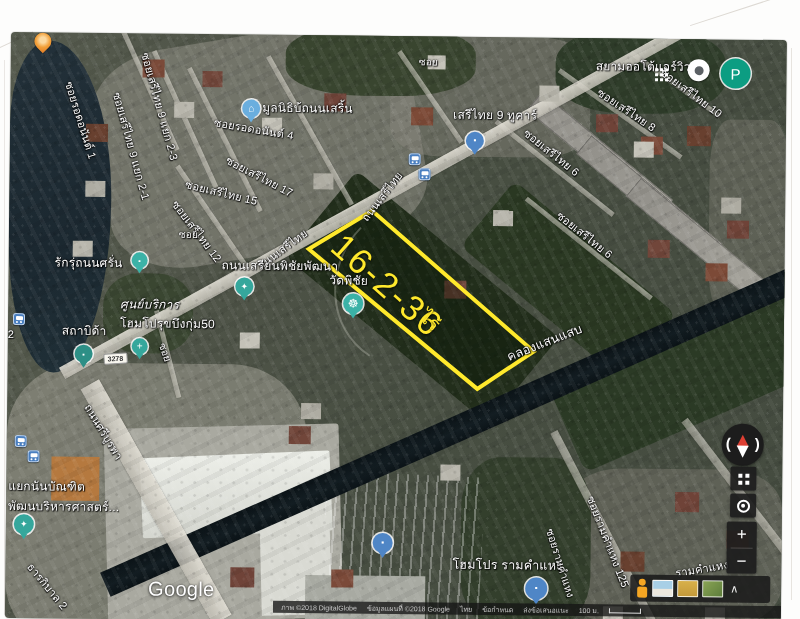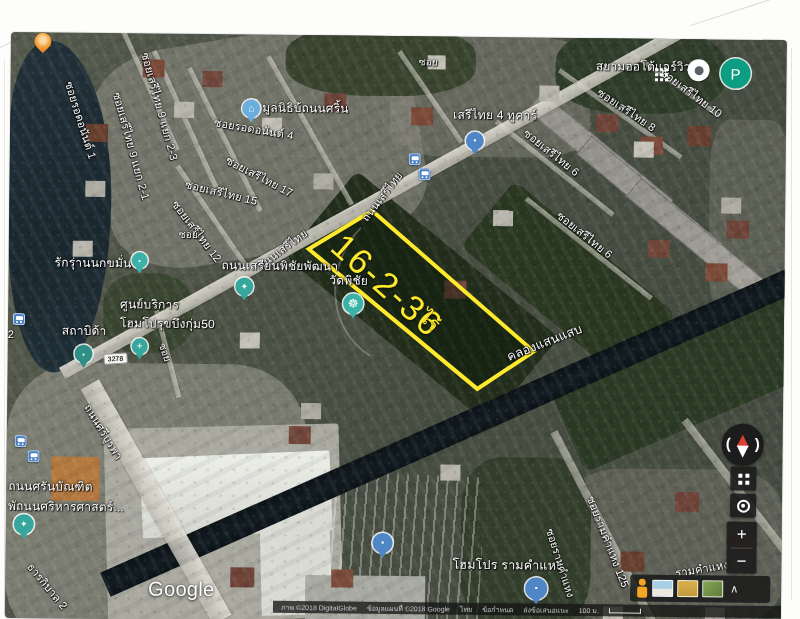--- a/index.html
+++ b/index.html
@@ -166,46 +166,46 @@
       <polygon points="363,175 526,314 470,352 300,214" fill="rgba(8,20,6,0.38)" stroke="#ffe92c" stroke-width="4" stroke-linejoin="miter"></polygon>
       <path d="M352,192 C316,230 318,292 362,320" fill="none" stroke="rgba(230,230,220,0.28)" stroke-width="2"></path>
     </svg>
     <div class="plotnum">16-2-36</div>
     <div class="plotunit">ไร่</div>
 
     <div id="labels-layer">
         <span class="mlabel" style="left: 58px; top: 43px; font-size: 11px; transform: rotate(72deg);">ซอยรอดอนันต์ 1</span>
         <span class="mlabel" style="left: 134px; top: 13px; font-size: 11px; transform: rotate(74deg);">ซอยเสรีไทย 9 แยก 2-3</span>
         <span class="mlabel" style="left: 106px; top: 53px; font-size: 11px; transform: rotate(74deg);">ซอยเสรีไทย 9 แยก 2-1</span>
-        <span class="mlabel" style="left: 252px; top: 67px; font-size: 12px;">มูลนิธิบ้ถนนศริ้น</span>
+        <span class="mlabel" style="left: 252px; top: 67px; font-size: 12px;">มูลนิธิบ้ถนนเสริ้น</span>
         <span class="mlabel" style="left: 204px; top: 82px; font-size: 11px; transform: rotate(9deg);">ซอยรอดอนันต์ 4</span>
         <span class="mlabel" style="left: 217px; top: 119px; font-size: 11px; transform: rotate(27deg);">ซอยเสรีไทย 17</span>
         <span class="mlabel" style="left: 176px; top: 144px; font-size: 11px; transform: rotate(13deg);">ซอยเสรีไทย 15</span>
         <span class="mlabel" style="left: 408px; top: 20px; font-size: 10px;">ซอย</span>
-        <span class="mlabel" style="left: 443px; top: 72px; font-size: 12px;">เสรีไทย 4 ทูคาร์</span>
+        <span class="mlabel" style="left: 443px; top: 72px; font-size: 12px;">เสรีไทย 9 ทูคาร์</span>
         <span class="mlabel" style="left: 585px; top: 22px; font-size: 12px;">สยามออโต้แอร์วิว</span>
         <span class="mlabel" style="left: 651px; top: 26px; font-size: 11px; transform: rotate(36deg);">ซอยเสรีไทย 10</span>
         <span class="mlabel" style="left: 588px; top: 47px; font-size: 11px; transform: rotate(33deg);">ซอยเสรีไทย 8</span>
         <span class="mlabel" style="left: 515px; top: 88px; font-size: 11px; transform: rotate(38deg);">ซอยเสรีไทย 6</span>
         <span class="mlabel" style="left: 549px; top: 170px; font-size: 11px; transform: rotate(38deg);">ซอยเสรีไทย 6</span>
         <span class="mlabel" style="left: 165px; top: 162px; font-size: 11px; transform: rotate(52deg);">ซอยเสรีไทย 12</span>
         <span class="mlabel" style="left: 170px; top: 195px; font-size: 10px;">ซอย</span>
         <span class="mlabel" style="left: 250px; top: 226px; font-size: 11px; transform: rotate(-37deg);">ถนนเสรีไทย</span>
         <span class="mlabel" style="left: 355px; top: 178px; font-size: 11px; transform: rotate(-53deg);">ถนนเสรีไทย</span>
-        <span class="mlabel" style="left: 46px; top: 224px; font-size: 12px;">รักรุ่านนกขมั่น</span>
+        <span class="mlabel" style="left: 46px; top: 224px; font-size: 12px;">รักรุ่ถนนศรั่น</span>
         <span class="mlabel" style="left: 213px; top: 225px; font-size: 12px;">ถนนเสรียนพิชัยพัฒนา</span>
         <span class="mlabel" style="left: 321px; top: 239px; font-size: 12px;">วัดพิชัย</span>
-        <span class="mlabel" style="left: 112px; top: 265px; font-size: 12px;">ศูนย์บริการ</span>
+        <span class="mlabel" style="left: 112px; top: 265px; font-size: 12px; font-style: italic;">ศูนย์บริการ</span>
         <span class="mlabel" style="left: 112px; top: 284px; font-size: 12px;">โฮมโปรุขบึงกุ่ม50</span>
         <span class="mlabel" style="left: 54px; top: 292px; font-size: 12px;">สถาบิด้า</span>
         <span class="mlabel" style="left: 154px; top: 304px; font-size: 10px; transform: rotate(70deg);">ซอย</span>
         <span class="mlabel" style="left: 500px; top: 313px; font-size: 12.5px; transform: rotate(-22deg);">คลองแสนแสบ</span>
         <span class="mlabel" style="left: 80px; top: 366px; font-size: 11px; transform: rotate(58deg);">ถนนศรีบูรพา</span>
-        <span class="mlabel" style="left: 2px; top: 448px; font-size: 12px;">ถนนศรันบัณฑิต</span>
-        <span class="mlabel" style="left: 2px; top: 468px; font-size: 12px;">พัถนนศริหารศาสตร์...</span>
+        <span class="mlabel" style="left: 2px; top: 448px; font-size: 12px;">แยกนันบัณฑิต</span>
+        <span class="mlabel" style="left: 2px; top: 468px; font-size: 12px;">พัฒนบริหารศาสตร์...</span>
         <span class="mlabel" style="left: 24px; top: 526px; font-size: 11px; transform: rotate(50deg);">ธารกิบาล 2</span>
         <span class="mlabel" style="left: 447px; top: 521px; font-size: 12.5px;">โฮมโปร รามคำแหง</span>
         <span class="mlabel" style="left: 544px; top: 485px; font-size: 10.5px; transform: rotate(72deg);">ซอยรามคำแหง</span>
         <span class="mlabel" style="left: 584px; top: 452px; font-size: 11px; transform: rotate(68deg);">ซอยรามคำแหง 125</span>
         <span class="mlabel" style="left: 670px; top: 528px; font-size: 11px; transform: rotate(-10deg);">รามคำแหง</span>
         <span class="mlabel" style="left: 0px; top: 296px; font-size: 11px;">2</span>
       </div>
     <div id="pois-layer">
         <div class="poi teardrop" style="left: 32px; top: 14px;"></div>
         <div class="poi pin" style="left: 241px; top: 74px; width: 18px; height: 18px; --c: #6aaede;">

